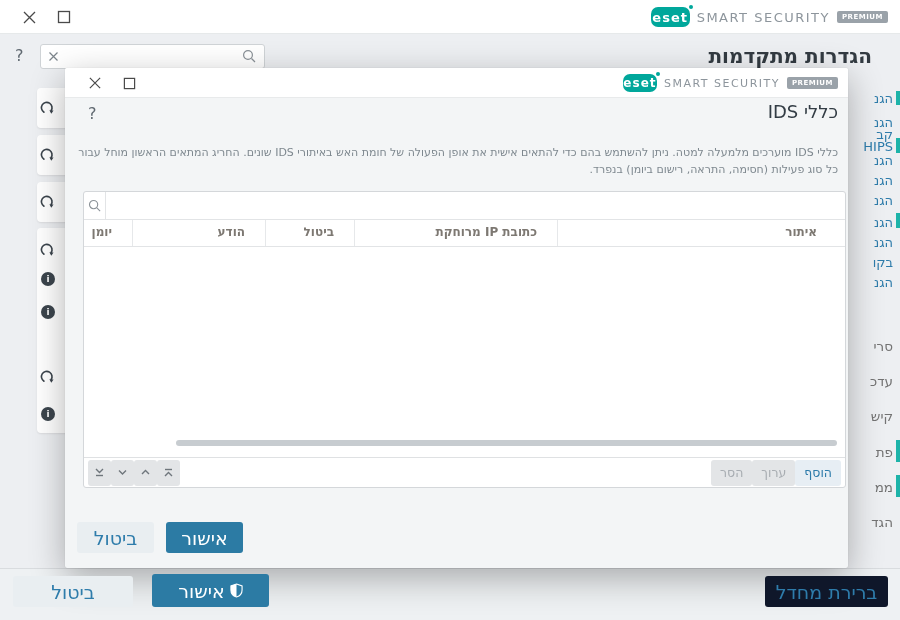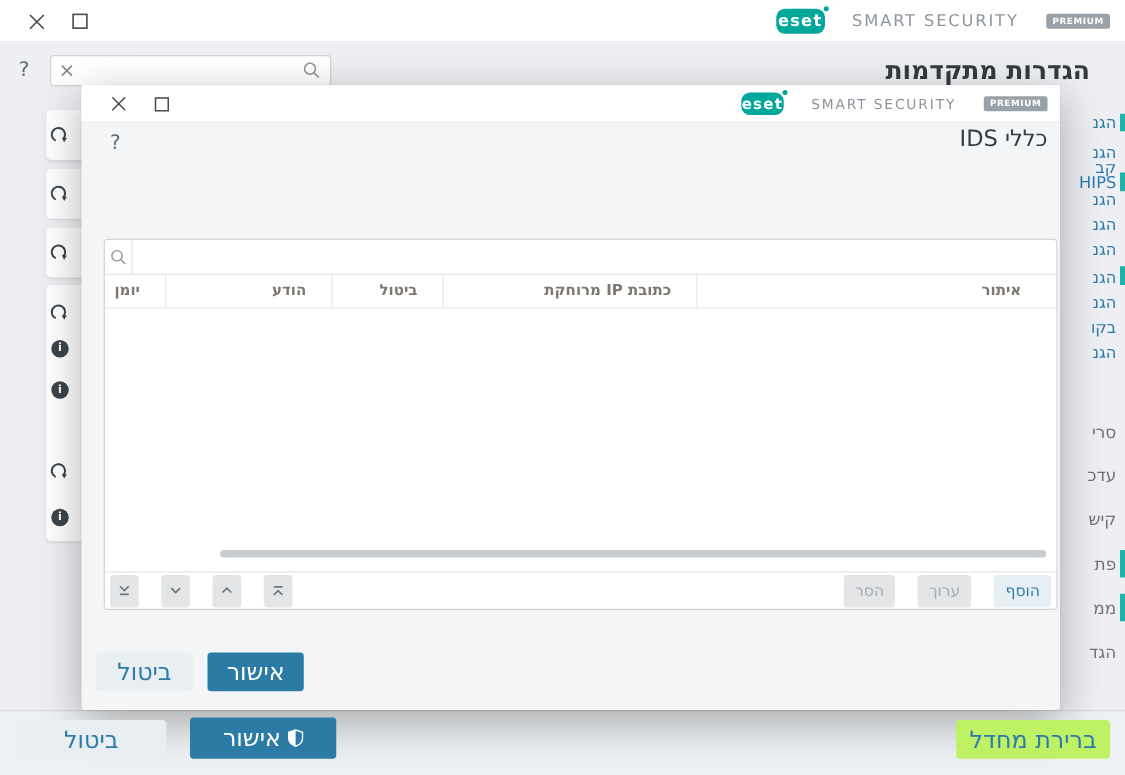--- a/index.html
+++ b/index.html
@@ -12,21 +12,21 @@
   }
   .abs { position:absolute; }
   .rtl { direction:rtl; }
 
   
   .titlebar { left:0; top:0; width:900px; height:34px; background:#fff; border-bottom:1px solid #e6e9ea; }
   .winbtn { width:15px; height:15px; cursor:pointer; }
   .winbtn svg { display:block; }
 
   
-  .logo-row { display:flex; align-items:center; gap:22px; }
+  .logo-row { display:flex; align-items:center; gap:7px; }
   .logo-box { position:relative; background:#00a79b; color:#fff; font-weight:bold;
               border-radius:7px; display:flex; align-items:center; justify-content:center;
               letter-spacing:1px; }
   .logo-box.lg { width:39px; height:20px; font-size:13px; }
   .logo-box.sm { width:34px; height:18px; font-size:12px; }
   .logo-dot { position:absolute; top:-2px; right:-3px; width:4px; height:4px; border-radius:50%; background:#00a79b; }
   .logo-product { color:#8d959c; letter-spacing:1.5px; }
   .logo-product.lg { font-size:13px; }
   .logo-product.sm { font-size:11px; }
   .premium-badge { background:#9aa2a9; color:#fff; font-size:7px; font-weight:bold;
@@ -50,21 +50,21 @@
   .mini-icon { width:16px; height:16px; left:40px; cursor:pointer; }
   .info-dot { width:14px; height:14px; border-radius:50%; background:#3c454d; color:#fff;
               font-size:9px; font-weight:bold; display:flex; align-items:center; justify-content:center;
               left:41px; cursor:pointer; }
 
   
   .main-footer { left:0; top:568px; width:900px; height:52px; background:#eef1f3; border-top:1px solid #d9dcdf; }
   .btn { border:none; border-radius:3px; font-family:"DejaVu Sans", sans-serif;
          font-size:19px; cursor:pointer; display:flex; align-items:center; justify-content:center; gap:5px; }
   .btn-light { background:#e9eef1; color:#2e7cab; }
-  .btn-lighter { background:#bef264; color:#2e7cab; }
+  .btn-lighter { background:#0f172a; color:#2e7cab; }
   .btn-primary { background:#2c7ba4; color:#fff; }
 
   
   .dialog { left:65px; top:68px; width:783px; height:500px; background:#f3f5f6;
             border-radius:2px; box-shadow:0 10px 35px rgba(0,0,0,.3), 0 0 1px rgba(0,0,0,.2); z-index:10; }
   .dlg-titlebar { left:0; top:0; width:100%; height:30px; background:#fff; border-bottom:1px solid #e8eaeb;
                   border-radius:2px 2px 0 0; }
   .dlg-title { color:#333d45; font-size:18px; }
   .dlg-desc { color:#7e888f; font-size:11px; line-height:17px; text-align:right; }
 
@@ -76,21 +76,21 @@
   .t-search input { flex:1; border:none; outline:none; font-size:12px; padding:0 8px;
                     font-family:"DejaVu Sans", sans-serif; background:transparent; }
   .t-head { height:27px; display:flex; border-bottom:1px solid #e2e4e6; }
   .t-head .cell { font-size:12px; font-weight:600; color:#7d7872; text-align:right;
                   padding:5px 8px 0 4px; border-left:1px solid #e6e8ea; overflow:hidden; white-space:nowrap; }
   .t-head .cell:first-child { border-left:none; }
   .t-body { flex:1; position:relative; background:#fff; }
   .hscroll { position:absolute; left:92px; right:8px; bottom:11px; height:6px;
              background:#c7ccd0; border-radius:3px; cursor:pointer; }
   .t-toolbar { height:30px; border-top:1px solid #dfe1e3; display:flex; align-items:center;
-               padding:0 4px; gap:18px; }
+               padding:0 4px; gap:0; }
   .sqbtn { width:23px; height:26px; background:#e3e5e7; border:none; border-radius:3px;
            display:flex; align-items:center; justify-content:center; cursor:pointer; }
   .txtbtn { height:26px; padding:0 9px; font-size:12.5px; border:none; border-radius:3px;
             font-family:"DejaVu Sans", sans-serif; cursor:pointer; }
   .txtbtn.add { background:#e7eef4; color:#2e7cab; }
   .txtbtn.dis { background:#e3e5e7; color:#a8adb2; cursor:default; }
   .spacer { flex:1; }
 </style>
 </head>
 <body>
@@ -231,20 +231,24 @@
           <span class="logo-dot"></span>
         </div>
       <span class="logo-product sm">SMART SECURITY</span>
       <span class="premium-badge">PREMIUM</span>
     </div>
   </div>
 
   <div class="abs help-q" style="left:23px;top:36px;">?</div>
   <div class="abs dlg-title rtl" style="right:10px;top:33px;">כללי IDS</div>
 
+  <div class="abs dlg-desc rtl" style="right:10px;left:12px;top:76px;">
+    <div>כללי IDS מוערכים מלמעלה למטה. ניתן להשתמש בהם כדי להתאים אישית את אופן הפעולה של חומת האש באיתורי IDS שונים. החריג המתאים הראשון מוחל עבור</div>
+    <div>כל סוג פעילות (חסימה, התראה, רישום ביומן) בנפרד.</div>
+  </div>
 
   <div class="abs tcard">
     <div class="t-search">
       <span class="magcell">
         <svg width="14" height="14" viewBox="0 0 15 15">
             <circle cx="6" cy="6" r="4.4" fill="none" stroke="#8a9197" stroke-width="1.2"></circle>
             <path d="M9.5 9.5 L13 13" stroke="#8a9197" stroke-width="1.2"></path>
           </svg>
       </span>
       <input class="rtl" value="" style="">

